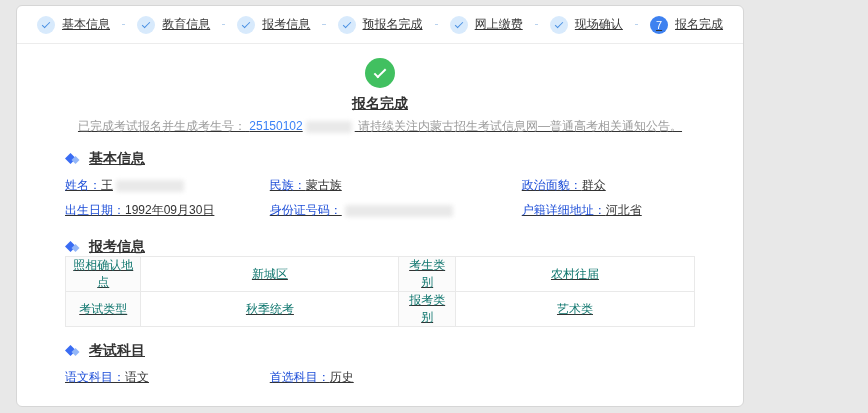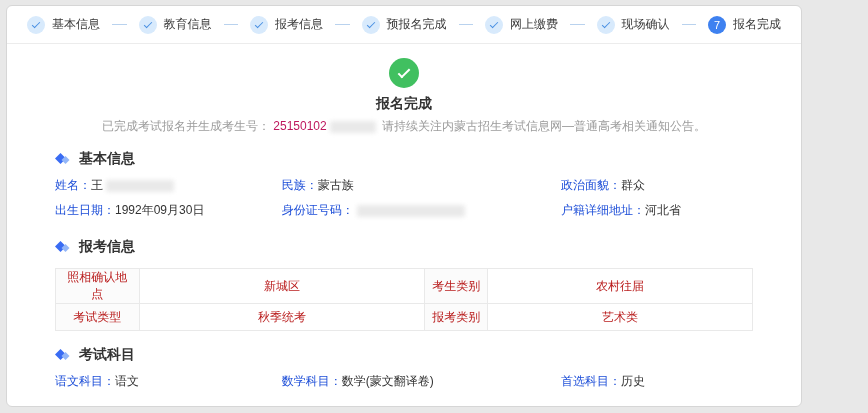--- a/index.html
+++ b/index.html
@@ -4,23 +4,24 @@
 <style>
   * { margin:0; padding:0; box-sizing:border-box; }
   html,body { width:868px; height:413px; }
   body {
     background:#e8e8e8;
     font-family:"Liberation Sans","DejaVu Sans",sans-serif;
     color:#333;
     overflow:hidden;
   }
   .panel {
-    position:absolute; left:6px; top:5px; width:796px; height:402px;
+    position:absolute; left:16px; top:5px; width:728px; height:402px;
     background:#fff; border:1px solid #d6d6d6; border-radius:6px;
     overflow:hidden;
+    text-decoration:underline;
   }
   
   .stepper {
     display:flex; align-items:center;
     height:38px; padding:0 20px;
     border-bottom:1px solid #ececec;
   }
   .step { display:flex; align-items:center; flex:0 0 auto; }
   .step-icon {
     width:18px; height:18px; border-radius:50%;
@@ -42,43 +43,43 @@
     width:30px; height:30px; border-radius:50%; background:#41c060;
     margin:0 auto; display:flex; align-items:center; justify-content:center;
   }
   .check-lg {
     width:12px; height:6px;
     border-left:2.5px solid #fff; border-bottom:2.5px solid #fff;
     transform:rotate(-45deg); margin-top:-3px;
   }
   .success-title { font-size:14px; font-weight:700; color:#333; margin-top:7px; }
   .success-tip { font-size:12px; color:#9c9c9c; margin-top:5px; }
-  .success-tip .num { color:#be185d; }
+  .success-tip .num { color:#3b82f6; }
   
   .blur {
     display:inline-block; height:12px; vertical-align:middle;
     background:#cfcfcf; opacity:.45; filter:blur(2px);
     border-radius:2px; margin:0 3px;
   }
   .blur.w-name { width:68px; }
   .blur.w-id { width:108px; }
   .blur.w-num { width:46px; }
   
   .section { padding:0 48px; }
   .section-head { display:flex; align-items:center; margin-top:15px; }
   .section-head svg { margin-right:9px; }
   .section-title { font-size:14px; font-weight:700; color:#333; }
   .grid3 { display:grid; grid-template-columns:32.5% 40% 27.5%; margin-top:5px; }
   .field { font-size:12px; line-height:25px; white-space:nowrap; }
   .field .lbl { color:#1d4ed8; }
   .field .val { color:#333; }
   
   table.info {
-    width:100%; border-collapse:collapse; margin-top:12px;
-    font-size:12px; color:#b91c1c;border-radius:18px;
+    width:100%; border-collapse:collapse; 
+    font-size:12px; color:#0f766e;border-radius:18px;
   }
   table.info td {
     border:1px solid #e9e9e9; text-align:center; height:27px; padding:0 6px;
   }
   td.tlbl { background:#fbfbfb; }
   col.c1 { width:12%; } col.c2 { width:41%; } col.c3 { width:9%; } col.c4 { width:38%; }
 </style>
 </head>
 <body>
 
@@ -199,19 +200,18 @@
   <div class="section">
     <div class="section-head">
       <svg width="15" height="12" viewBox="0 0 15 12">
         <polygon points="5.5,0 11,5.5 5.5,11 0,5.5" fill="#3a6cf3"></polygon>
         <polygon points="10.5,3 14.5,7 10.5,11 6.5,7" fill="#93b6f8"></polygon>
       </svg>
       <span class="section-title">考试科目</span>
     </div>
     <div class="grid3">
       <div class="field"><span class="lbl">语文科目：</span><span class="val">语文</span></div>
-      <div class="field"><span class="lbl">数学科目：</span><span class="val">数学(蒙文翻译卷)</span></div>
       <div class="field"><span class="lbl">首选科目：</span><span class="val">历史</span></div>
 
     </div>
   </div>
 
 </div>
 
 </body></html>

